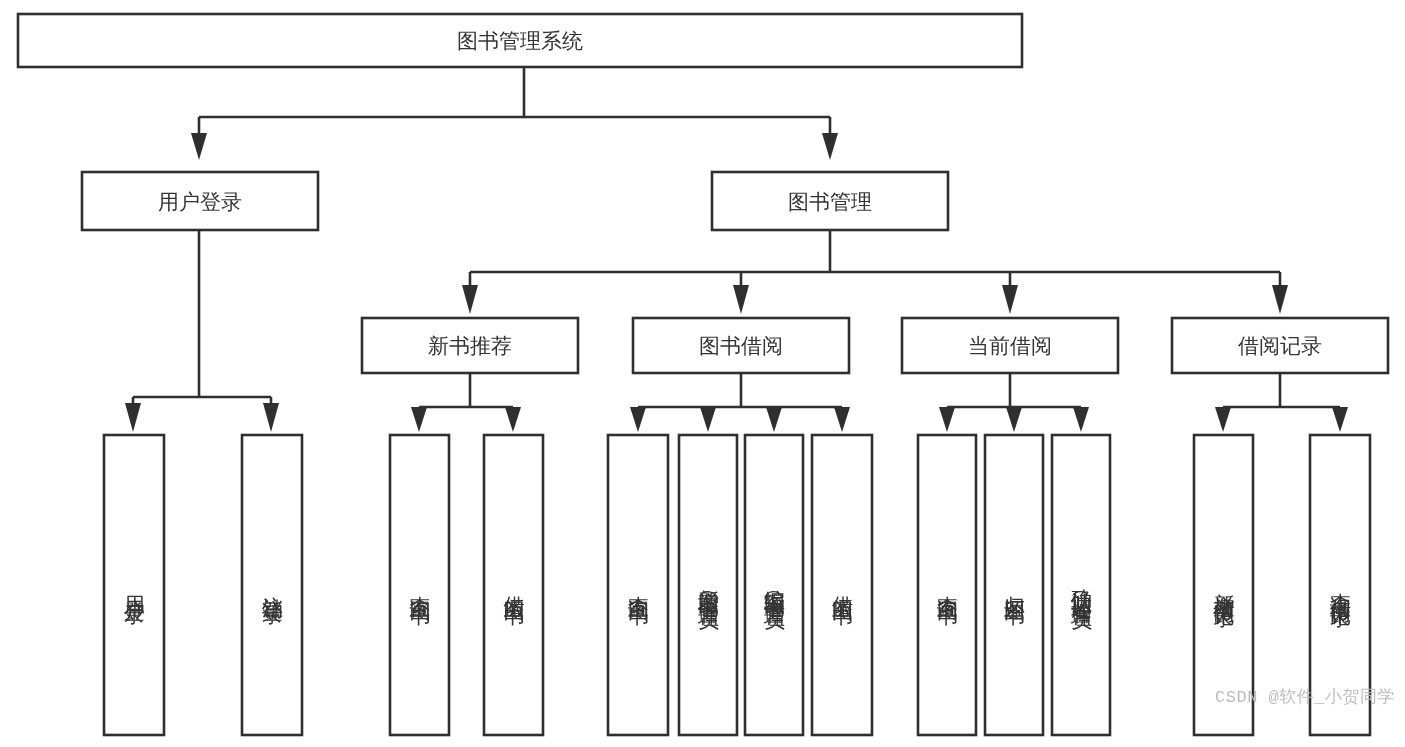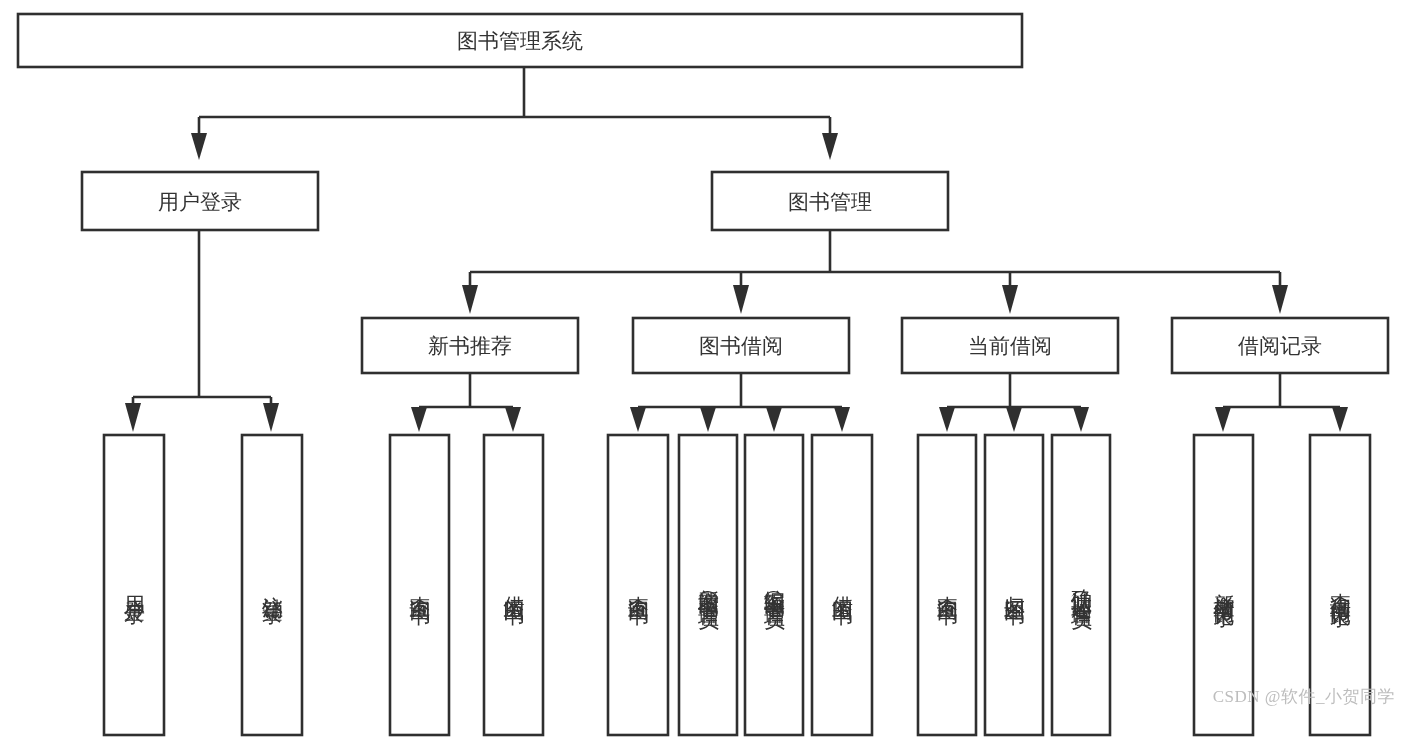--- a/index.html
+++ b/index.html
@@ -67,21 +67,21 @@
     color: #333333;
     letter-spacing: 3px;
     line-height: 1;
     white-space: nowrap;
     pointer-events: none;
   }
   .watermark {
     position: absolute;
     right: 10px;
     bottom: 4px;
-    font-family: Liberation Serif, serif;
+    font-family: Liberation Mono, monospace;
     font-size: 17px;
     color: #bdbdbd;
     letter-spacing: 0.5px;
     white-space: nowrap;
   }
 </style>
 </head>
 <body>
 
 <div id="diagram-root">

